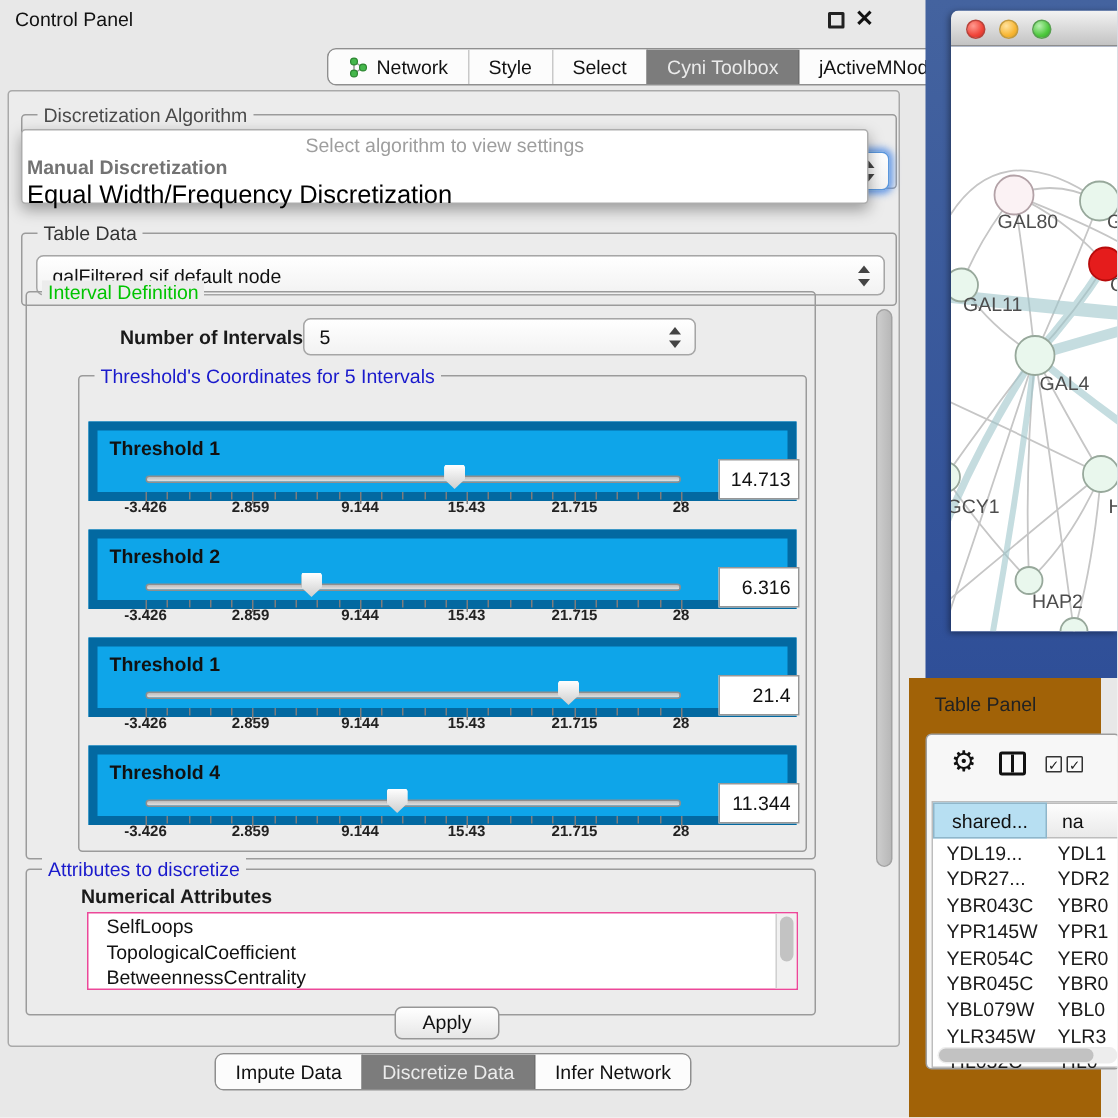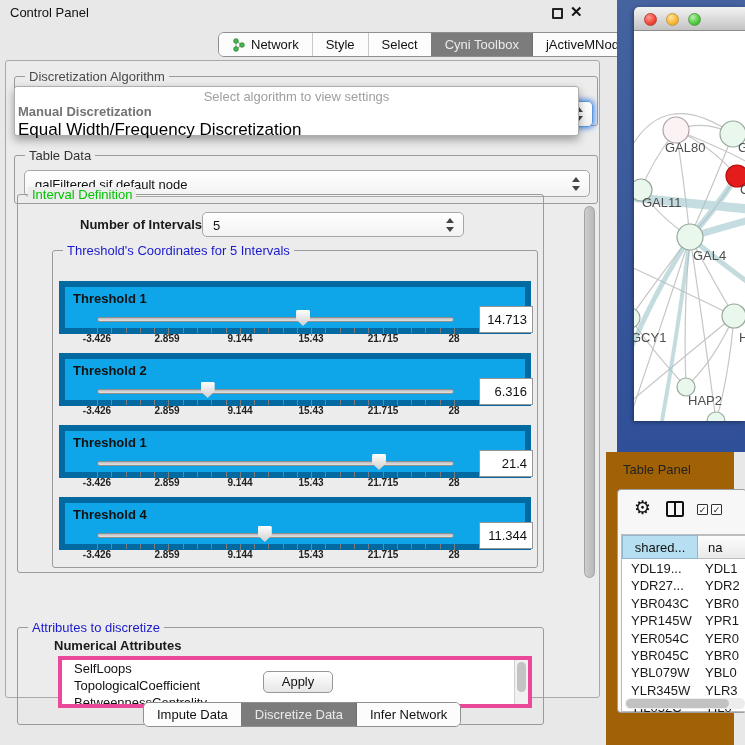--- a/index.html
+++ b/index.html
@@ -58,23 +58,23 @@
   .threshold-panel { position:absolute; left:6px; width:472px; height:53px; border:6px solid #0369a1; background:#0ea5e9; }
   .tp-title { position:absolute; left:8px; top:4px; font-weight:bold; font-size:13px; color:#111; }
   .track { position:absolute; left:32px; top:30px; width:357px; height:5px; background:linear-gradient(#bdbdbd,#e3e3e3); border:1px solid #8e8e8e; border-radius:3px; }
   .thumb { position:absolute; top:23px; width:14px; height:16px; background:linear-gradient(#fefefe,#cfcfcf); clip-path:polygon(6% 0,94% 0,100% 8%,100% 58%,50% 100%,0 58%,0 8%); filter:drop-shadow(0 0 1px #7e7e7e); }
   .ticks { position:absolute; left:32px; top:41px; width:358px; height:9px; }
   .tick { position:absolute; top:0; width:1px; background:#7d7d7d; }
   .axis-label { position:absolute; top:46px; transform:translateX(-50%); font-size:10px; font-weight:bold; color:#222; white-space:nowrap; }
   .al0{left:32px;} .al1{left:102px;} .al2{left:175px;} .al3{left:246px;} .al4{left:318px;} .al5{left:389px;}
   .tvalue { position:absolute; left:414px; top:19px; width:54px; height:27px; background:#fff; border:1px solid #979797; font-size:13px; line-height:25px; text-align:right; padding-right:5px; color:#111; }
 
-  #attr-group { left:11px; top:518px; width:527px; height:98px;margin-top:48px; }
+  #attr-group { left:11px; top:518px; width:527px; height:98px; }
   #attr-label { position:absolute; left:36px; top:10px; font-weight:bold; font-size:13px; }
-  #attr-list { position:absolute; left:40px; top:28px; width:474px; height:52px; background:#fff; border:4px solid #ec4899; overflow:hidden; }
+  #attr-list { position:absolute; left:40px; top:28px; width:474px; height:52px; background:#fff; border:1px solid #ec4899; overflow:hidden; }
   .attr-item { padding-left:12px; line-height:17px; font-size:13px; color:#111; white-space:nowrap; }
   #attr-scroll { position:absolute; right:0; top:0; width:14px; height:100%; background:#f1f1f1; border-left:1px solid #d0d0d0; }
   #attr-scroll-thumb { position:absolute; left:2px; top:2px; width:9px; height:30px; background:#c3c3c3; border-radius:5px; }
 
   #apply-btn { position:absolute; left:257px; top:610px; width:70px; height:22px; background:linear-gradient(#ffffff,#e6e6e6); border:1px solid #979797; border-radius:5px; font-size:13px; text-align:center; line-height:20px; color:#111; }
 
   #cp-vscroll { position:absolute; left:577px; top:3px; width:13px; height:630px; }
   #cp-vscroll-thumb { position:absolute; left:1px; top:142px; width:11px; height:372px; background:linear-gradient(90deg,#cdcdcd,#b8b8b8); border:1px solid #a3a3a3; border-radius:7px; }
 
   

